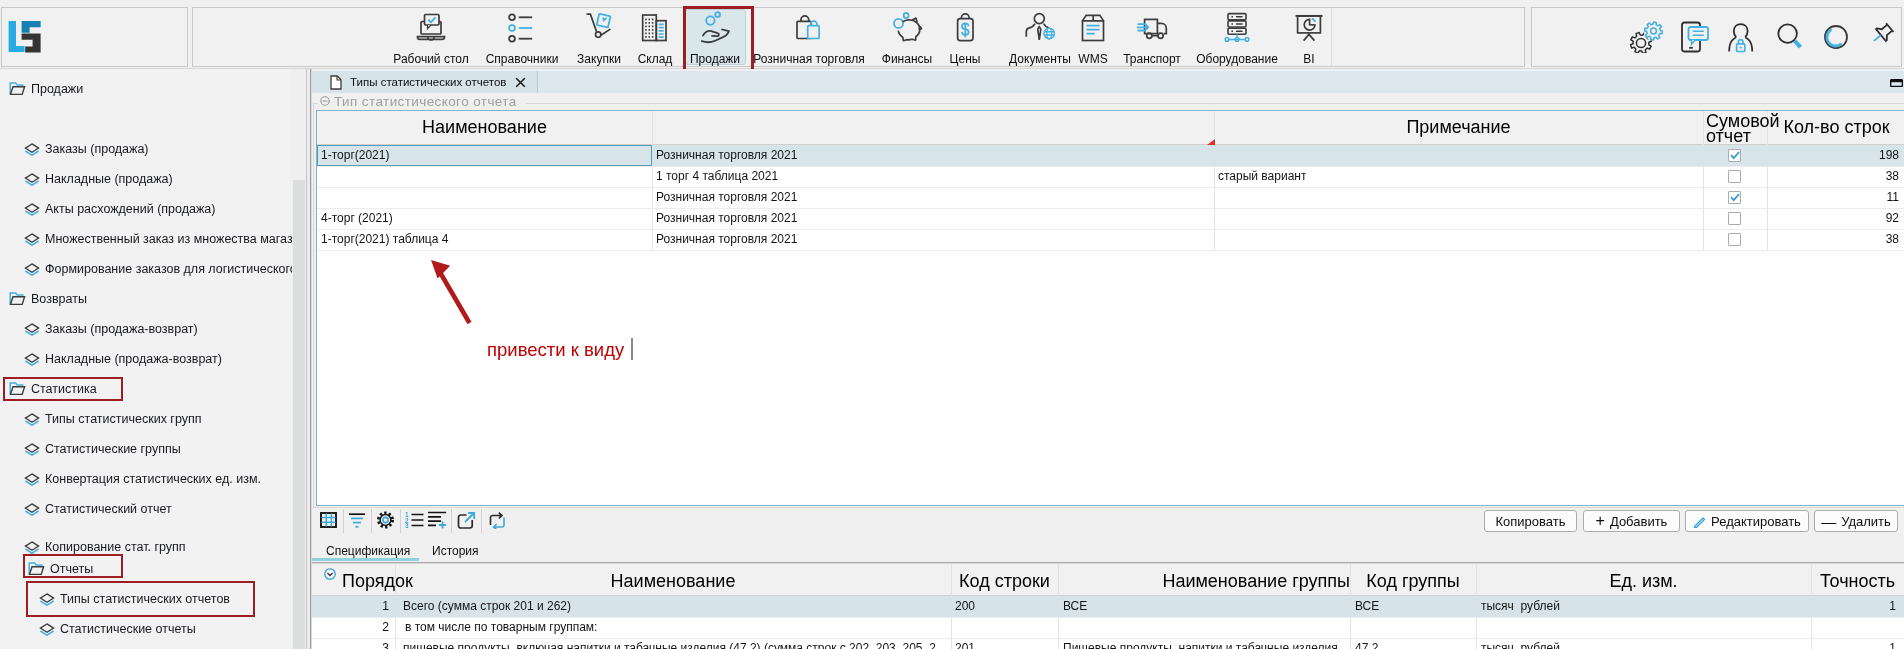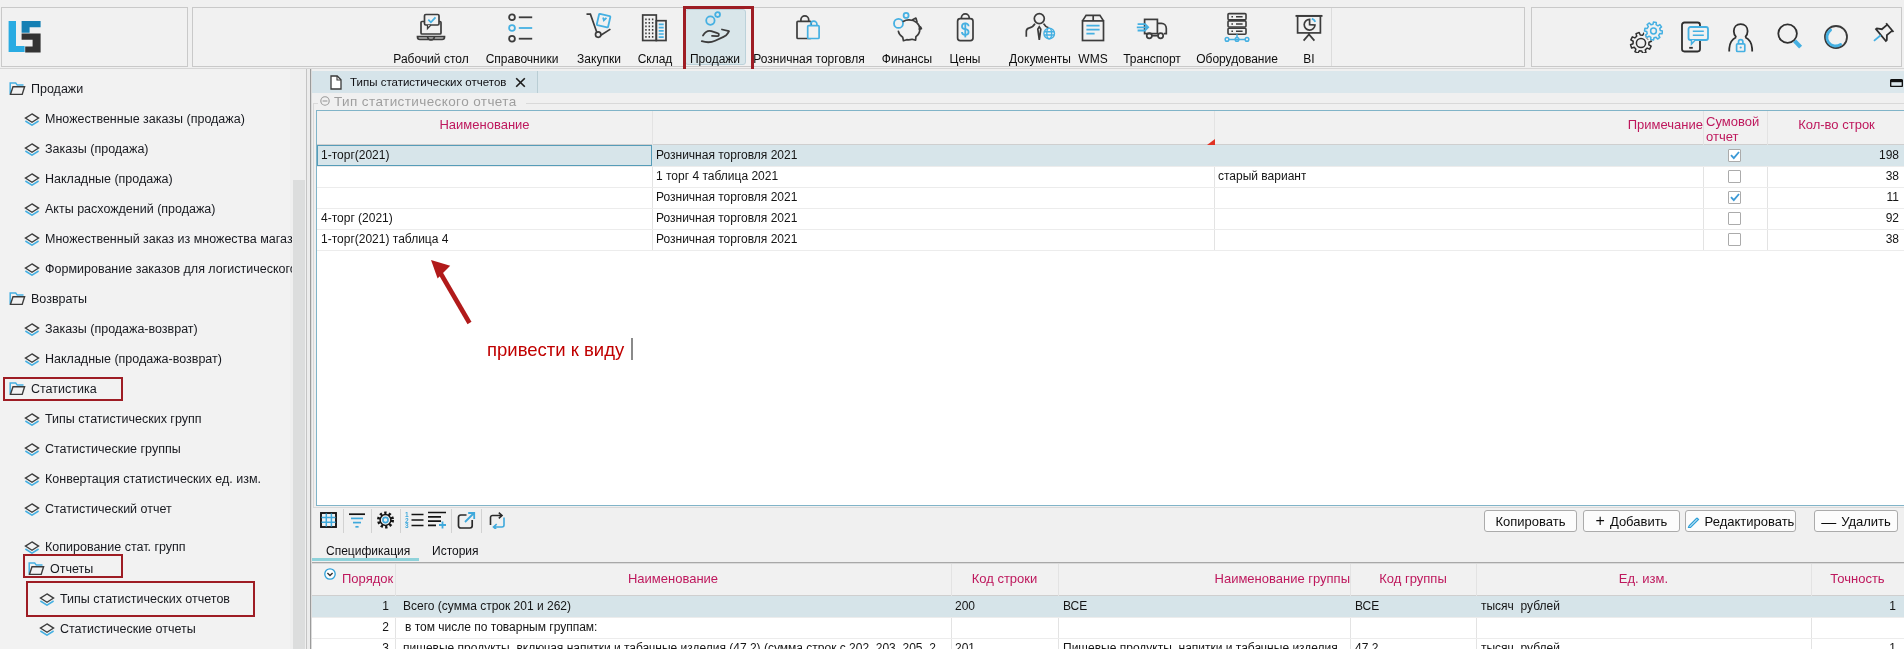--- a/index.html
+++ b/index.html
@@ -7,21 +7,21 @@
 .abs{position:absolute}
 .panel{position:absolute;border:1px solid #c9c9c9;background:#f1f1f1;box-sizing:border-box}
 .titem{position:absolute;top:11px;width:160px;text-align:center;font-size:12px;color:#0d0d0d}
 .titem svg{display:block;margin:0 auto 7px auto}
 .tnode{position:absolute;height:30px;display:flex;align-items:center;font-size:12.5px;color:#17191f;white-space:nowrap}
 .tnode svg{margin-right:5px;flex:0 0 auto}
 .redbox{position:absolute;border:2px solid #9e1d24;box-sizing:border-box}
 .colline{position:absolute;width:1px;background:#e3e3e3}
 .rowline{position:absolute;height:1px;background:#ececec;left:0}
 .cell{position:absolute;font-size:12px;line-height:21px;white-space:nowrap;overflow:hidden}
-.hdr{position:absolute;font-size:13px;color:#be185d;white-space:nowrap}
+.hdr{position:absolute;font-size:18px;color:#000000;white-space:nowrap}
 .cb{position:absolute;width:13px;height:13px;background:#fff;border:1px solid #ababab;border-radius:1px;box-sizing:border-box}
 .btn{position:absolute;top:510px;height:22px;border:1px solid #ababab;border-radius:3px;background:#fcfcfc;font-size:13px;color:#0d0d0d;box-sizing:border-box;display:flex;align-items:center;justify-content:center;white-space:nowrap}
 .sep{position:absolute;width:1px;background:#d2d2d2;top:509px;height:24px}
 </style></head>
 <body>
 <div class="abs" style="left:0;top:0;width:1904px;height:69px;background:#f0f0f0;border-bottom:1px solid #d6d6d6;box-sizing:border-box"></div>
 <div class="panel" style="left:1px;top:7px;width:187px;height:60px"></div>
 <div class="panel" style="left:192px;top:7px;width:1333px;height:60px"></div>
 <div class="abs" style="left:1331px;top:8px;width:1px;height:58px;background:#dcdcdc"></div>
 <div class="panel" style="left:1531px;top:7px;width:371px;height:60px"></div>
@@ -242,27 +242,20 @@
 <div class="abs" style="left:310px;top:69px;width:1px;height:580px;background:#9b9b9b"></div>
 <div class="abs" style="left:311px;top:69px;width:1px;height:580px;background:#dcdcdc"></div>
 <div id="tree" style="position:absolute;left:0;top:0;width:292px;height:649px;overflow:hidden">
 <div class="tnode" style="left:9px;top:74px">
       <svg width="17" height="14" viewBox="0 0 17 14">
         <path d="M1.2 12.3 V1.1 h5.5 l1.6 2 h6.2" fill="none" stroke="#45b0e2" stroke-width="1.5"></path>
         <path d="M4 4.8 h11.6 l-2.4 7.6 H1.5 z" fill="#f2f2f2" stroke="#3c3c3c" stroke-width="1.4"></path>
       </svg>
       <span>Продажи</span>
     </div>
-<div class="tnode" style="left:24px;top:104px">
-      <svg width="16" height="13" viewBox="0 0 16 13">
-        <path d="M8 0.9 l6.6 4.2 L8 9.3 1.4 5.1 z" fill="none" stroke="#3c3c3c" stroke-width="1.3"></path>
-        <path d="M1.4 8 L8 12.2 l6.6 -4.2" fill="none" stroke="#45b0e2" stroke-width="1.5"></path>
-      </svg>
-      <span>Множественные заказы (продажа)</span>
-    </div>
 <div class="tnode" style="left:24px;top:134px">
       <svg width="16" height="13" viewBox="0 0 16 13">
         <path d="M8 0.9 l6.6 4.2 L8 9.3 1.4 5.1 z" fill="none" stroke="#3c3c3c" stroke-width="1.3"></path>
         <path d="M1.4 8 L8 12.2 l6.6 -4.2" fill="none" stroke="#45b0e2" stroke-width="1.5"></path>
       </svg>
       <span>Заказы (продажа)</span>
     </div>
 <div class="tnode" style="left:24px;top:164px">
       <svg width="16" height="13" viewBox="0 0 16 13">
         <path d="M8 0.9 l6.6 4.2 L8 9.3 1.4 5.1 z" fill="none" stroke="#3c3c3c" stroke-width="1.3"></path>
@@ -403,21 +396,21 @@
 </svg>
 <div class="abs" style="left:334px;top:94px;font-size:13.5px;letter-spacing:0.4px;color:#9e9e9e">Тип статистического отчета</div>
 
 <div class="abs" style="left:316px;top:110px;width:1589px;height:396px;background:#ffffff;border:1px solid #81b4c8;box-sizing:border-box">
  <div class="abs" style="left:0;top:0;width:1588px;height:34px;background:#f1f1f1;border-bottom:1px solid #cfcfcf;box-sizing:border-box"></div>
  <div class="colline" style="left:335px;top:0;height:139px"></div>
  <div class="colline" style="left:897px;top:0;height:139px"></div>
  <div class="colline" style="left:1386px;top:0;height:139px"></div>
  <div class="colline" style="left:1450px;top:0;height:139px"></div>
  <div class="hdr" style="left:0;width:335px;top:6px;text-align:center">Наименование</div>
- <div class="hdr" style="left:897px;width:489px;top:6px;text-align:right">Примечание</div>
+ <div class="hdr" style="left:897px;width:489px;top:6px;text-align:center">Примечание</div>
  <div class="hdr" style="left:1389px;width:60px;top:3px;line-height:15px">Сумовой<br>отчет</div>
  <div class="hdr" style="left:1450px;width:139px;top:6px;text-align:center">Кол-во строк</div>
  <div class="abs" style="left:890px;top:28px;width:0;height:0;border-left:8px solid transparent;border-bottom:6px solid #e03324"></div>
  <div class="abs" style="left:0;top:34px;width:1588px;height:21px;background:#d7e5ea"></div>
  <div class="abs" style="left:0;top:34px;width:335px;height:21px;border:1px solid #569cb8;box-sizing:border-box"></div>
  <div class="rowline" style="top:55px;width:1588px"></div>
  <div class="rowline" style="top:76px;width:1588px"></div>
  <div class="rowline" style="top:97px;width:1588px"></div>
  <div class="rowline" style="top:118px;width:1588px"></div>
  <div class="rowline" style="top:139px;width:1588px"></div>
@@ -491,21 +484,21 @@
  <path d="M9 10 L17.5 1.5 M12.2 1 h6 v6" fill="none" stroke="#3fa9dc" stroke-width="1.8"></path>
 </svg>
 <div class="sep" style="left:481px"></div>
 <svg class="abs" style="left:487px;top:512px" width="21" height="17" viewBox="0 0 21 17">
  <path d="M3.5 13 V5.5 a2 2 0 0 1 2 -2 H15 m-3.2 -2.8 l3.2 2.8 -3.2 2.8" fill="none" stroke="#2a2a2a" stroke-width="1.6"></path>
  <path d="M17 5.5 V13 a2 2 0 0 1 -2 2 H6.5 m3.2 2.8 L6.5 15 l3.2 -2.8" fill="none" stroke="#3fa9dc" stroke-width="1.6"></path>
 </svg>
 
 <div class="btn" style="left:1484px;width:93px">Копировать</div>
 <div class="btn" style="left:1583px;width:97px"><span style="font-size:16px;margin-right:5px;font-weight:400">+</span>Добавить</div>
-<div class="btn" style="left:1685px;width:111px"><svg width="13" height="13" viewBox="0 0 13 13" style="margin-right:5px">
+<div class="btn" style="left:1685px;width:124px"><svg width="13" height="13" viewBox="0 0 13 13" style="margin-right:5px">
       <path d="M2 11 L10 3 M2 11 l-0.6 2 2 -0.6 8 -8 -1.4 -1.4" fill="none" stroke="#2da0d8" stroke-width="1.3"></path>
     </svg>Редактировать</div>
 <div class="btn" style="left:1814px;width:84px"><span style="font-size:15px;margin-right:5px">—</span>Удалить</div>
 
 <div class="abs" style="left:326px;top:544px;font-size:12px;color:#101014">Спецификация</div>
 <div class="abs" style="left:432px;top:544px;font-size:12px;color:#101014">История</div>
 <div class="abs" style="left:312px;top:558px;width:107px;height:3px;background:#8fd2da"></div>
 <div class="abs" style="left:312px;top:562px;width:1592px;height:1px;background:#a8a8a8"></div>
 <div class="abs" style="left:312px;top:563px;width:1592px;height:1px;background:#dadada"></div>
 

